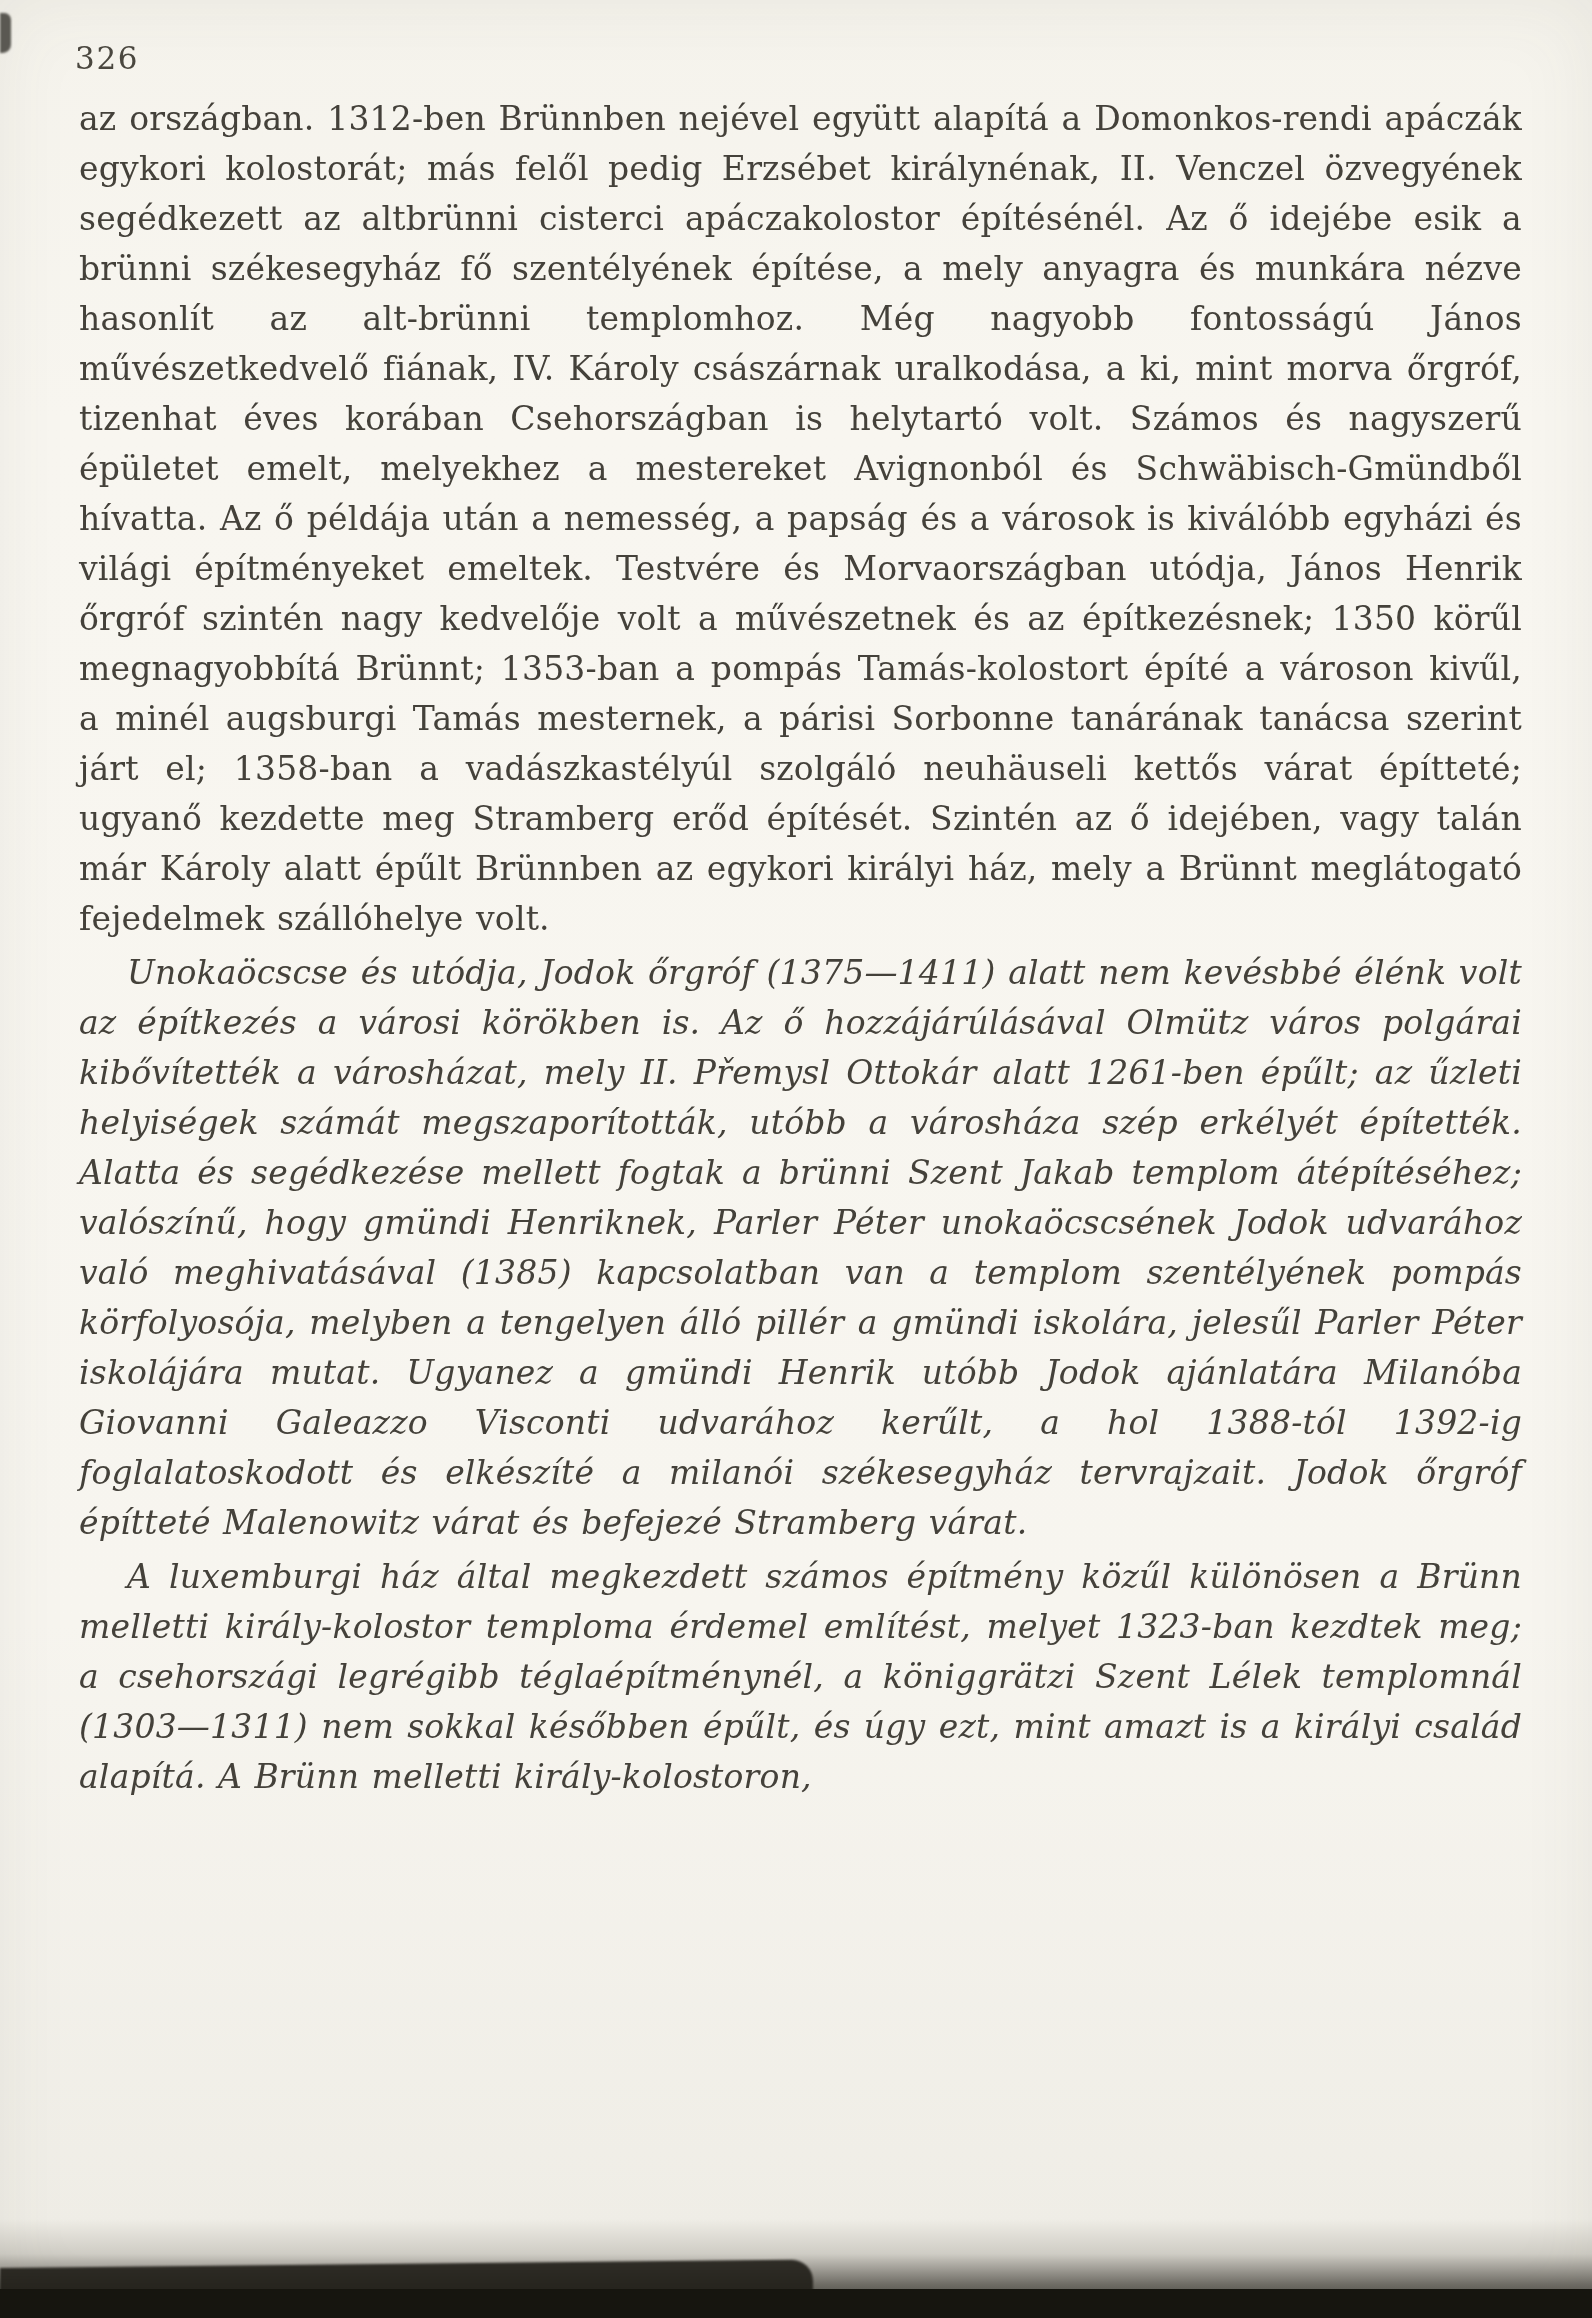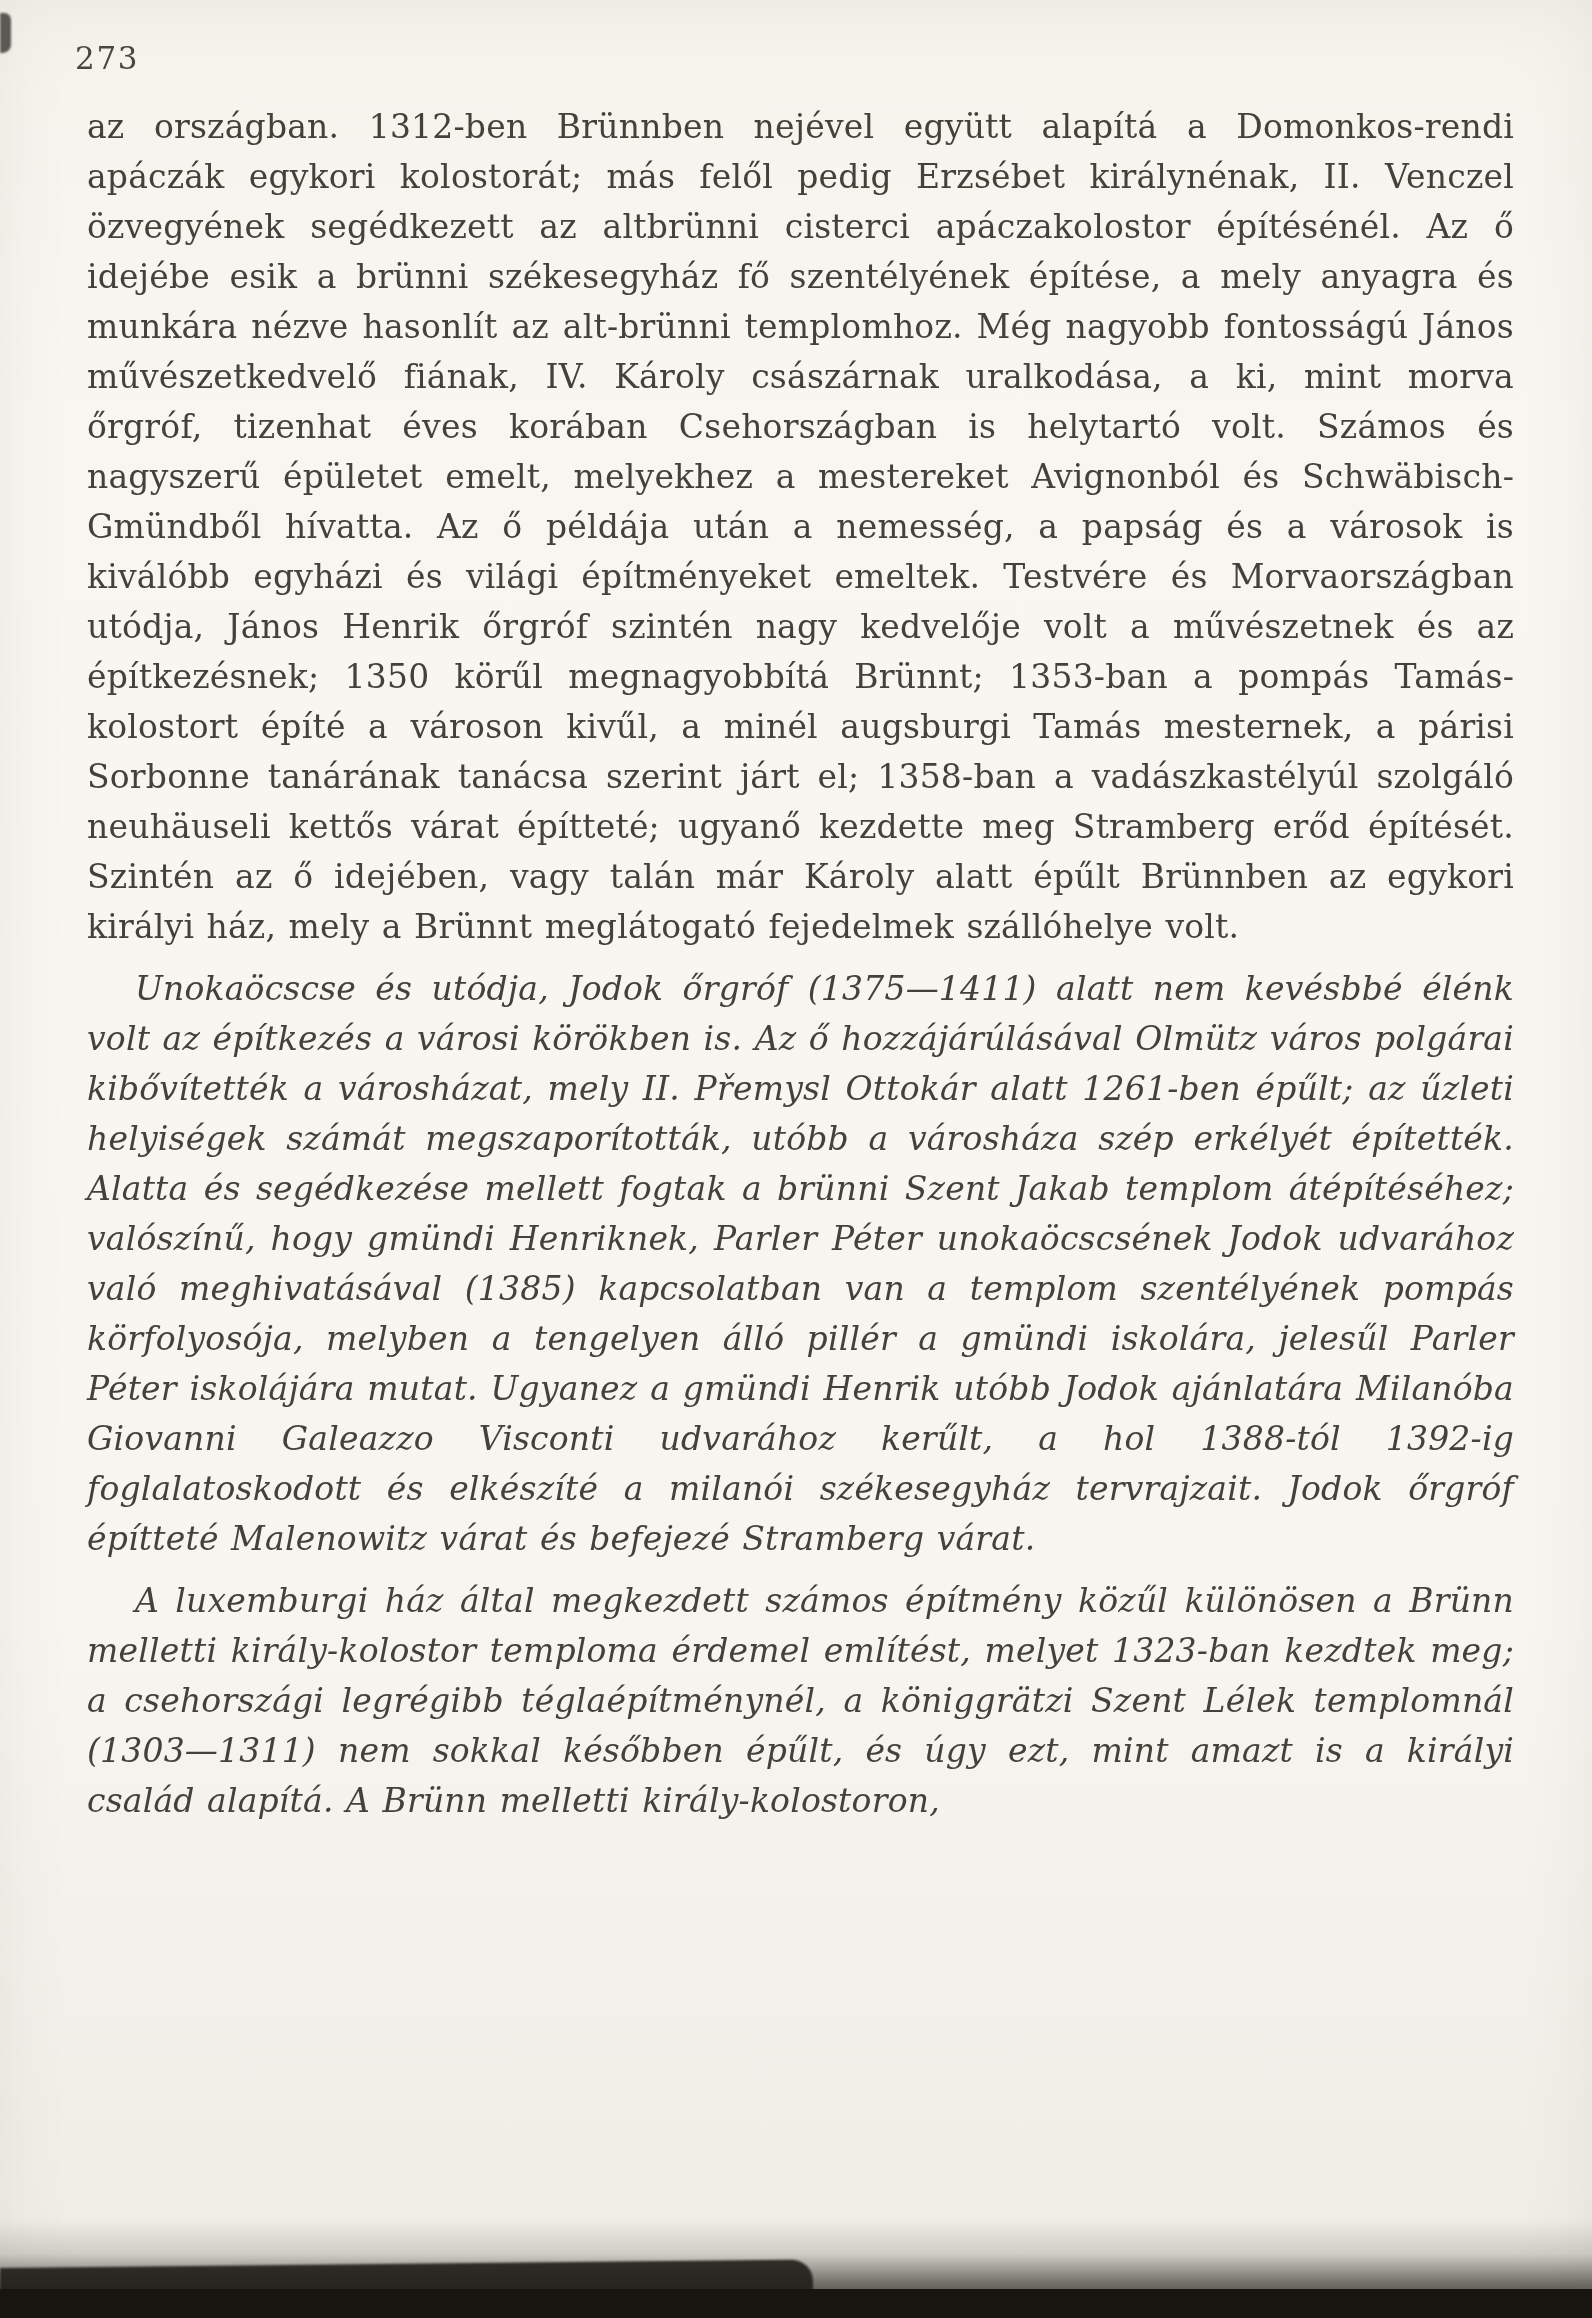--- a/index.html
+++ b/index.html
@@ -35,21 +35,21 @@
     left: 75px;
     width: 1451px;
     font-size: 33px;
     line-height: 50px;
     text-align: justify;
     letter-spacing: 0.2px;
     word-spacing: 1.7px;
     color: #44413a;
   }
   .text-block p {
-    margin: 12px;
+    margin: 4px;
     padding: 0;
     text-indent: 0;
   }
   .text-block p.indent {
     text-indent: 48px;
     font-style: italic;
   }
   
   .scan-mark-top-left {
     position: absolute;
@@ -96,21 +96,21 @@
     opacity: 0.9;
     filter: blur(0.8px);
   }
 </style>
 </head>
 <body>
 
 <div class="scan-page">
   <div class="scan-mark-top-left"></div>
 
-  <div class="page-number">273</div>
+  <div class="page-number">326</div>
 
   <main class="text-block">
       <p class="para">az országban. 1312-ben Brünnben nejével együtt alapítá a Domonkos-rendi apáczák egykori kolostorát; más felől pedig Erzsébet királynénak, II. Venczel özvegyének segédkezett az altbrünni cisterci apáczakolostor építésénél. Az ő idejébe esik a brünni székesegyház fő szentélyének építése, a mely anyagra és munkára nézve hasonlít az alt-brünni templomhoz. Még nagyobb fontosságú János művészetkedvelő fiának, IV. Károly császárnak uralkodása, a ki, mint morva őrgróf, tizenhat éves korában Csehországban is helytartó volt. Számos és nagyszerű épületet emelt, melyekhez a mestereket Avignonból és Schwäbisch-Gmündből hívatta. Az ő példája után a nemesség, a papság és a városok is kiválóbb egyházi és világi építményeket emeltek. Testvére és Morvaországban utódja, János Henrik őrgróf szintén nagy kedvelője volt a művészetnek és az építkezésnek; 1350 körűl megnagyobbítá Brünnt; 1353-ban a pompás Tamás-kolostort építé a városon kivűl, a minél augsburgi Tamás mesternek, a párisi Sorbonne tanárának tanácsa szerint járt el; 1358-ban a vadászkastélyúl szolgáló neuhäuseli kettős várat építteté; ugyanő kezdette meg Stramberg erőd építését. Szintén az ő idejében, vagy talán már Károly alatt épűlt Brünnben az egykori királyi ház, mely a Brünnt meglátogató fejedelmek szállóhelye volt.</p>
       <p class="para indent">Unokaöcscse és utódja, Jodok őrgróf (1375—1411) alatt nem kevésbbé élénk volt az építkezés a városi körökben is. Az ő hozzájárúlásával Olmütz város polgárai kibővítették a városházat, mely II. Přemysl Ottokár alatt 1261-ben épűlt; az űzleti helyiségek számát megszaporították, utóbb a városháza szép erkélyét építették. Alatta és segédkezése mellett fogtak a brünni Szent Jakab templom átépítéséhez; valószínű, hogy gmündi Henriknek, Parler Péter unokaöcscsének Jodok udvarához való meghivatásával (1385) kapcsolatban van a templom szentélyének pompás körfolyosója, melyben a tengelyen álló pillér a gmündi iskolára, jelesűl Parler Péter iskolájára mutat. Ugyanez a gmündi Henrik utóbb Jodok ajánlatára Milanóba Giovanni Galeazzo Visconti udvarához kerűlt, a hol 1388-tól 1392-ig foglalatoskodott és elkészíté a milanói székesegyház tervrajzait. Jodok őrgróf építteté Malenowitz várat és befejezé Stramberg várat.</p>
       <p class="para indent">A luxemburgi ház által megkezdett számos építmény közűl különösen a Brünn melletti király-kolostor temploma érdemel említést, melyet 1323-ban kezdtek meg; a csehországi legrégibb téglaépítménynél, a königgrätzi Szent Lélek templomnál (1303—1311) nem sokkal későbben épűlt, és úgy ezt, mint amazt is a királyi család alapítá. A Brünn melletti király-kolostoron,</p>
     </main>
 
   <div class="scan-shadow-bottom"></div>
   <div class="scan-wedge-bottom-left"></div>
   <div class="scan-edge-bottom"></div>

